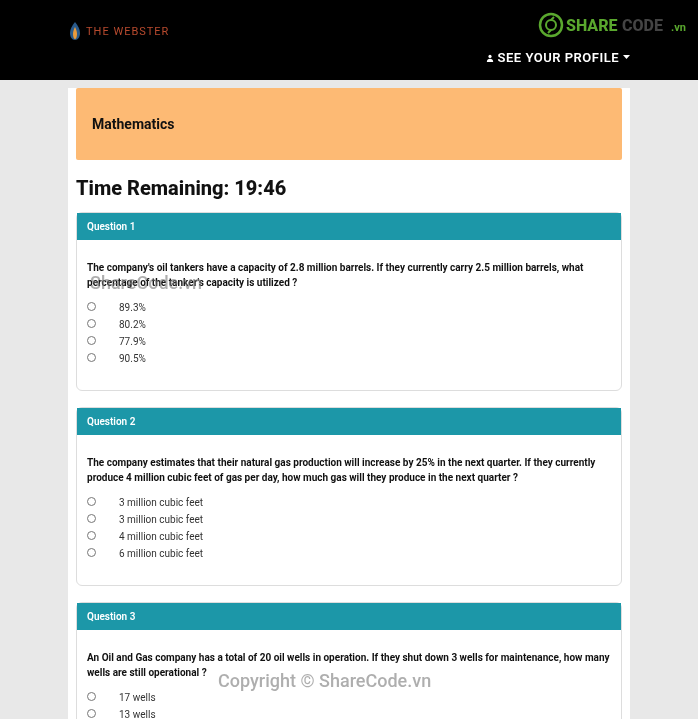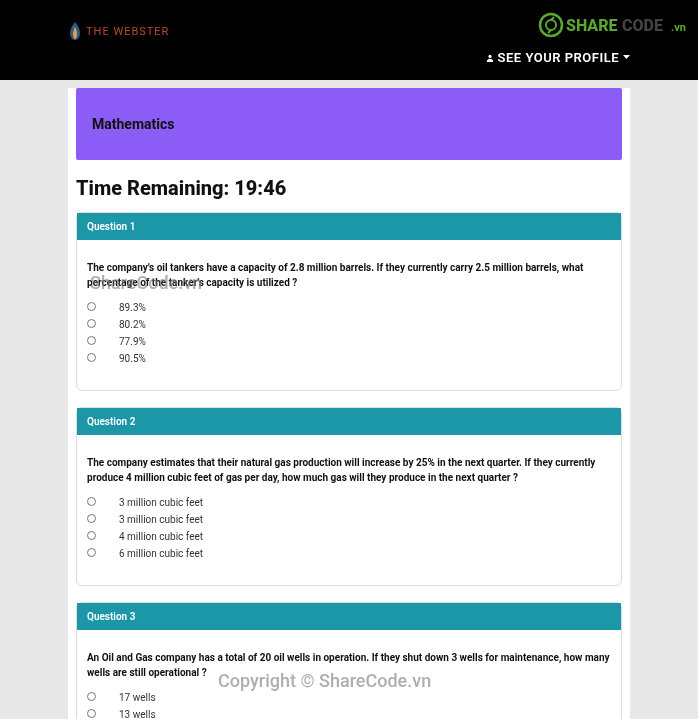--- a/index.html
+++ b/index.html
@@ -4,21 +4,21 @@
 <style>
 *{margin:0;padding:0;box-sizing:border-box;font-family:-apple-system,BlinkMacSystemFont,"Segoe UI",Roboto,sans-serif}
 body{background:#e8e8e8;width:698px}
 .header{background:#000;height:80px;position:relative}
 .logo{position:absolute;left:68px;top:22px;display:flex;align-items:center;gap:4px}
 .logo-icon{width:14px;height:18px}
 .logo-text{color:#b84a2e;font-size:11px;font-weight:400;letter-spacing:1px}
 .watermark-badge{position:absolute;right:10px;top:10px;z-index:10}
 .profile-link{position:absolute;right:68px;top:50px;color:#fff;font-size:13px;font-weight:600;letter-spacing:0.5px;display:flex;align-items:center;gap:4px}
 .content{background:#fff;margin:8px 68px 0;padding:0 8px 20px}
-.subject-card{background:#8b5cf6;margin:8px 0 16px;padding:28px 16px;border-radius:2px}
+.subject-card{background:#fdba74;margin:8px 0 16px;padding:28px 16px;border-radius:2px}
 .subject-title{font-size:14px;font-weight:700;color:#111}
 .timer{font-size:20px;font-weight:800;color:#111;margin:8px 0 12px}
 .question-card{border:1px solid #ddd;margin-bottom:16px;border-radius:6px;background:#fff}
 .question-header{background:#1c97a8;color:#fff;padding:8px 10px;font-size:10px;font-weight:600}
 .question-body{padding:20px 10px}
 .question-text{font-size:10px;font-weight:700;color:#111;line-height:1.5;margin-bottom:12px}
 .option{display:flex;align-items:flex-start;gap:23px;margin-bottom:6px;font-size:10px;color:#333}
 .option input{width:9px;height:9px}
 .wm1{position:absolute;left:90px;top:272px;color:rgba(120,120,120,0.6);font-size:18px;font-weight:500;z-index:5;pointer-events:none}
 .wm2{position:absolute;left:218px;top:670px;color:rgba(120,120,120,0.6);font-size:18px;font-weight:500;z-index:5;pointer-events:none}

